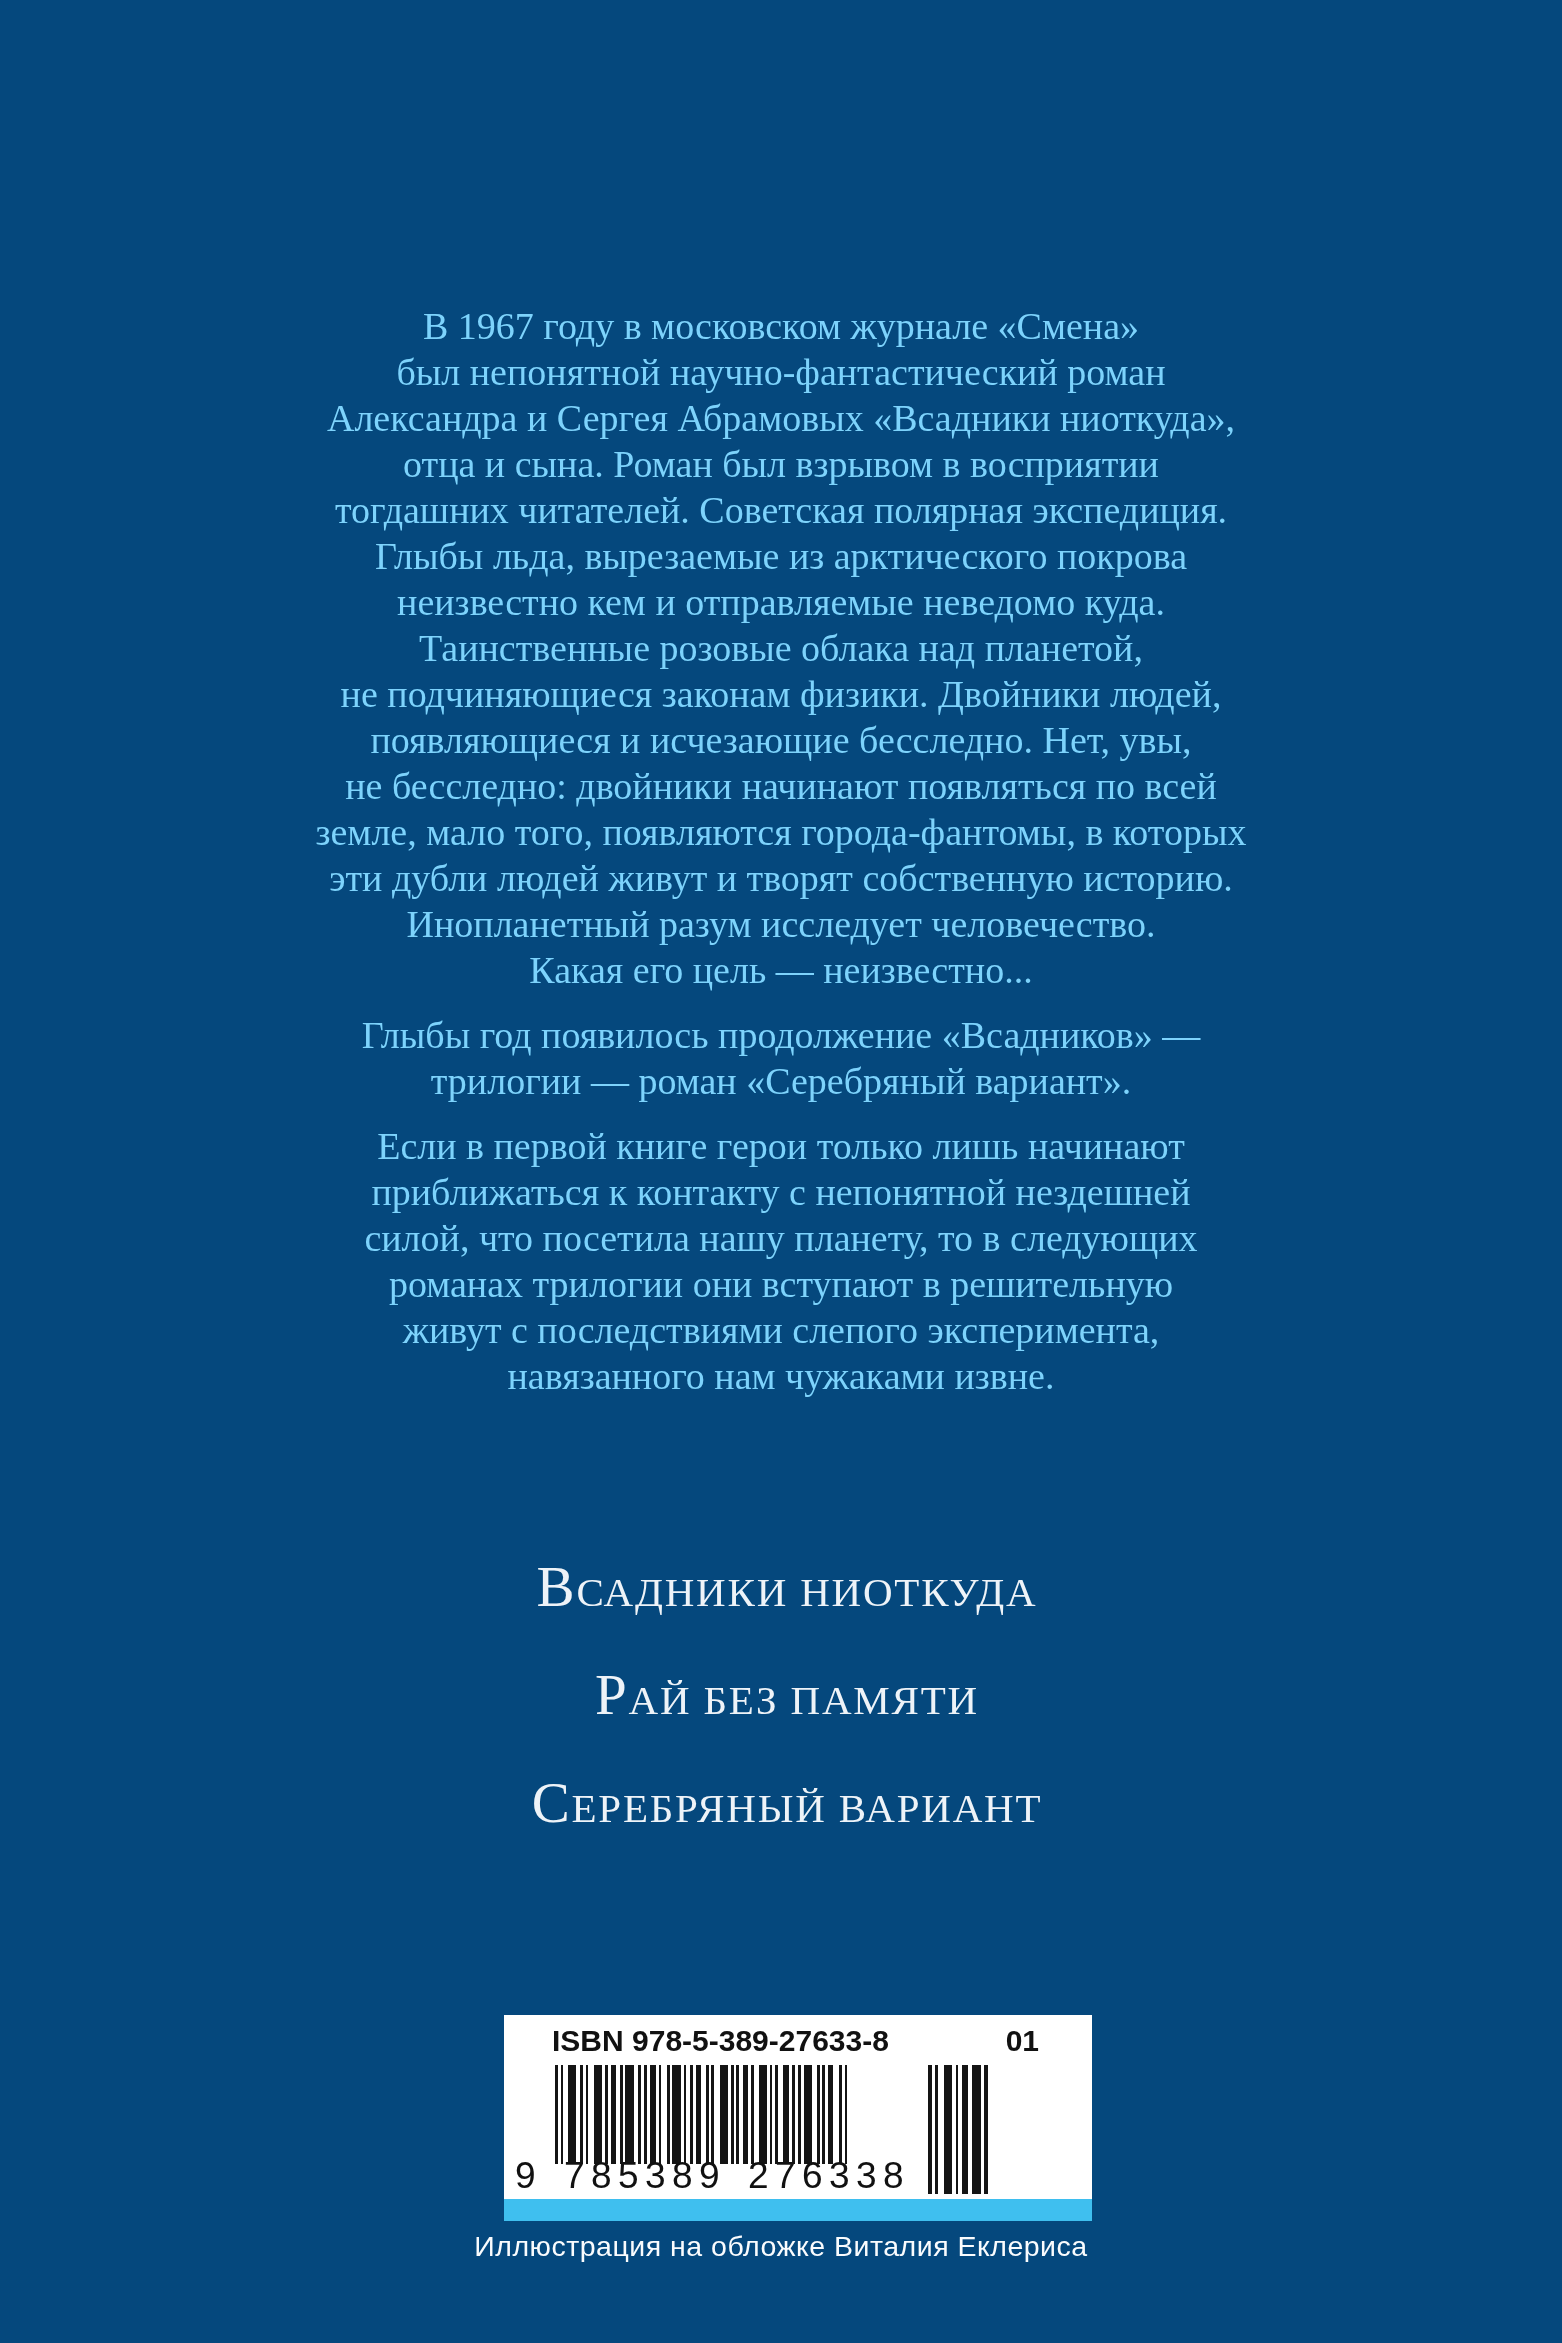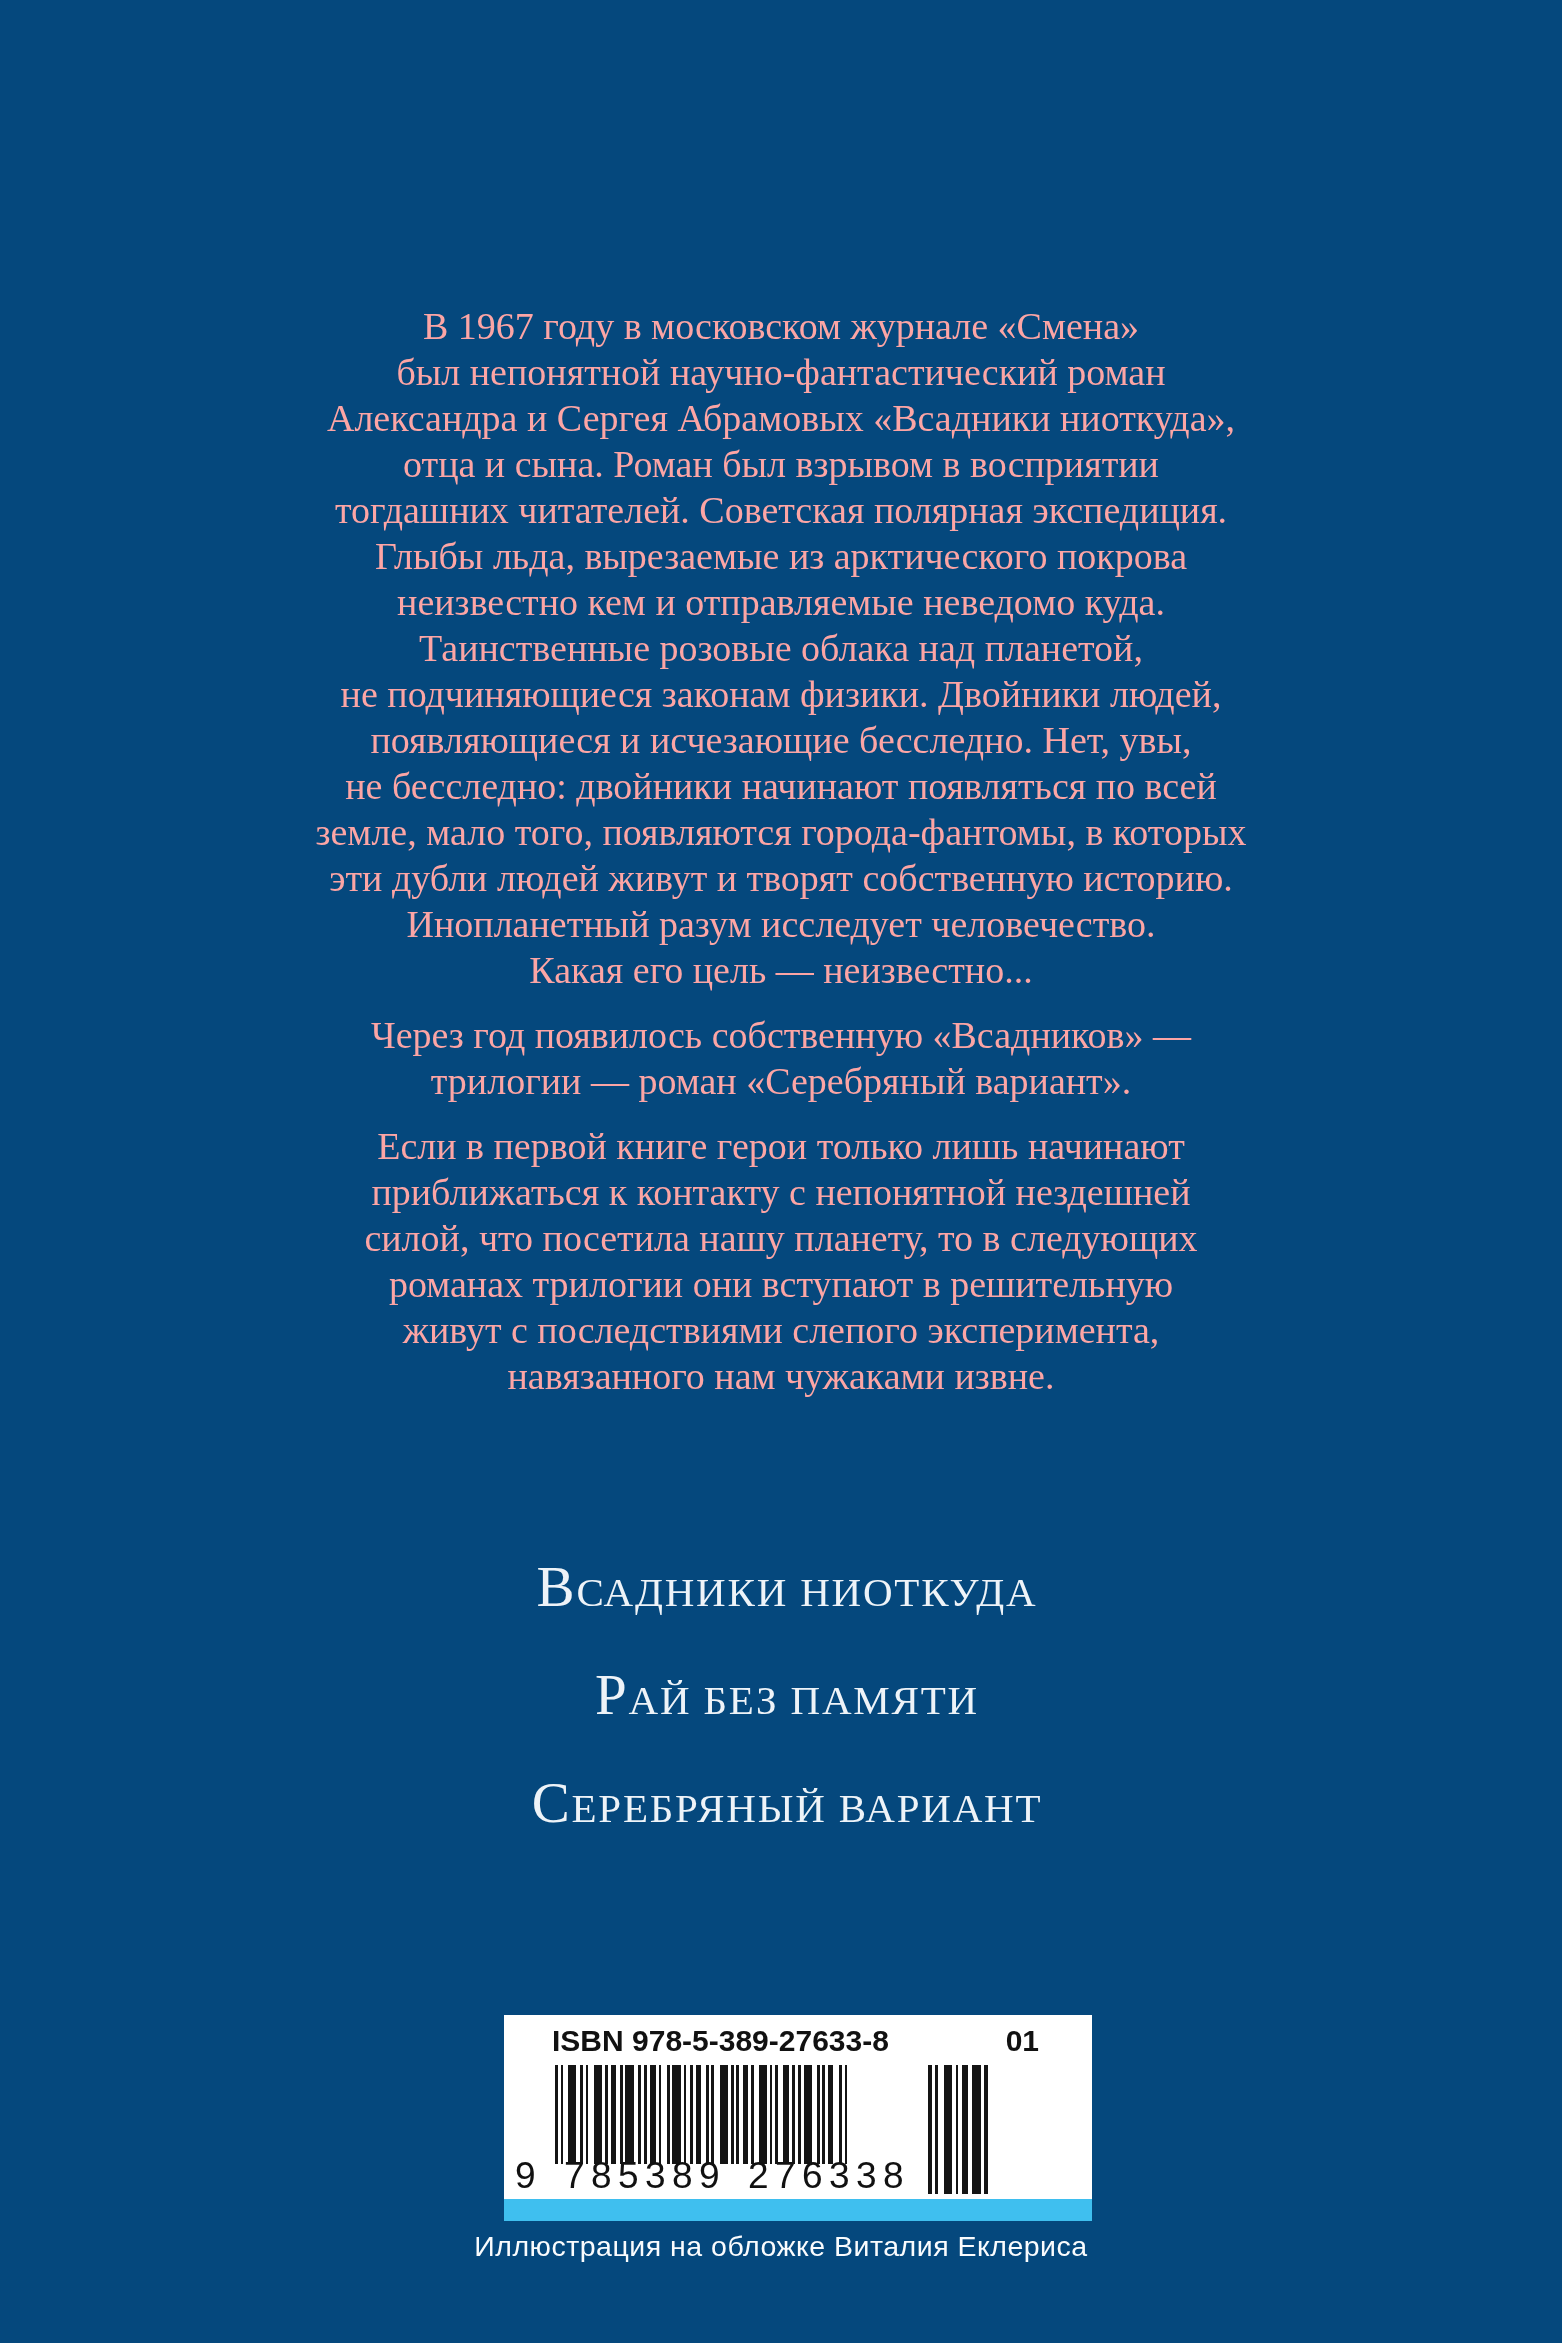--- a/index.html
+++ b/index.html
@@ -9,21 +9,21 @@
     background:#05487d;
     overflow:hidden;
     font-family:"Liberation Serif", serif;
   }
 
   
   .annotation {
     position:absolute;
     top:303px; left:0; width:1562px;
     text-align:center;
-    color:#fca5a5;
+    color:#7dd3fc;
     font-size:38px;
     line-height:46px;
   }
   .paragraph { margin:0 0 19px 0; }
   .paragraph .line { white-space:nowrap; }
 
   
   .titles {
     position:absolute;
     top:1554px; left:0; width:1562px;
@@ -99,21 +99,21 @@
         <div class="line">Таинственные розовые облака над планетой,</div>
         <div class="line">не подчиняющиеся законам физики. Двойники людей,</div>
         <div class="line">появляющиеся и исчезающие бесследно. Нет, увы,</div>
         <div class="line">не бесследно: двойники начинают появляться по всей</div>
         <div class="line">земле, мало того, появляются города-фантомы, в которых</div>
         <div class="line">эти дубли людей живут и творят собственную историю.</div>
         <div class="line">Инопланетный разум исследует человечество.</div>
         <div class="line">Какая его цель — неизвестно...</div>
       </div>
       <div class="paragraph">
-        <div class="line">Через год появилось собственную «Всадников» —</div>
+        <div class="line">Глыбы год появилось продолжение «Всадников» —</div>
         <div class="line">трилогии — роман «Серебряный вариант».</div>
       </div>
       <div class="paragraph">
         <div class="line">Если в первой книге герои только лишь начинают</div>
         <div class="line">приближаться к контакту с непонятной нездешней</div>
         <div class="line">силой, что посетила нашу планету, то в следующих</div>
         <div class="line">романах трилогии они вступают в решительную</div>
         <div class="line">живут с последствиями слепого эксперимента,</div>
         <div class="line">навязанного нам чужаками извне.</div>
       </div>

